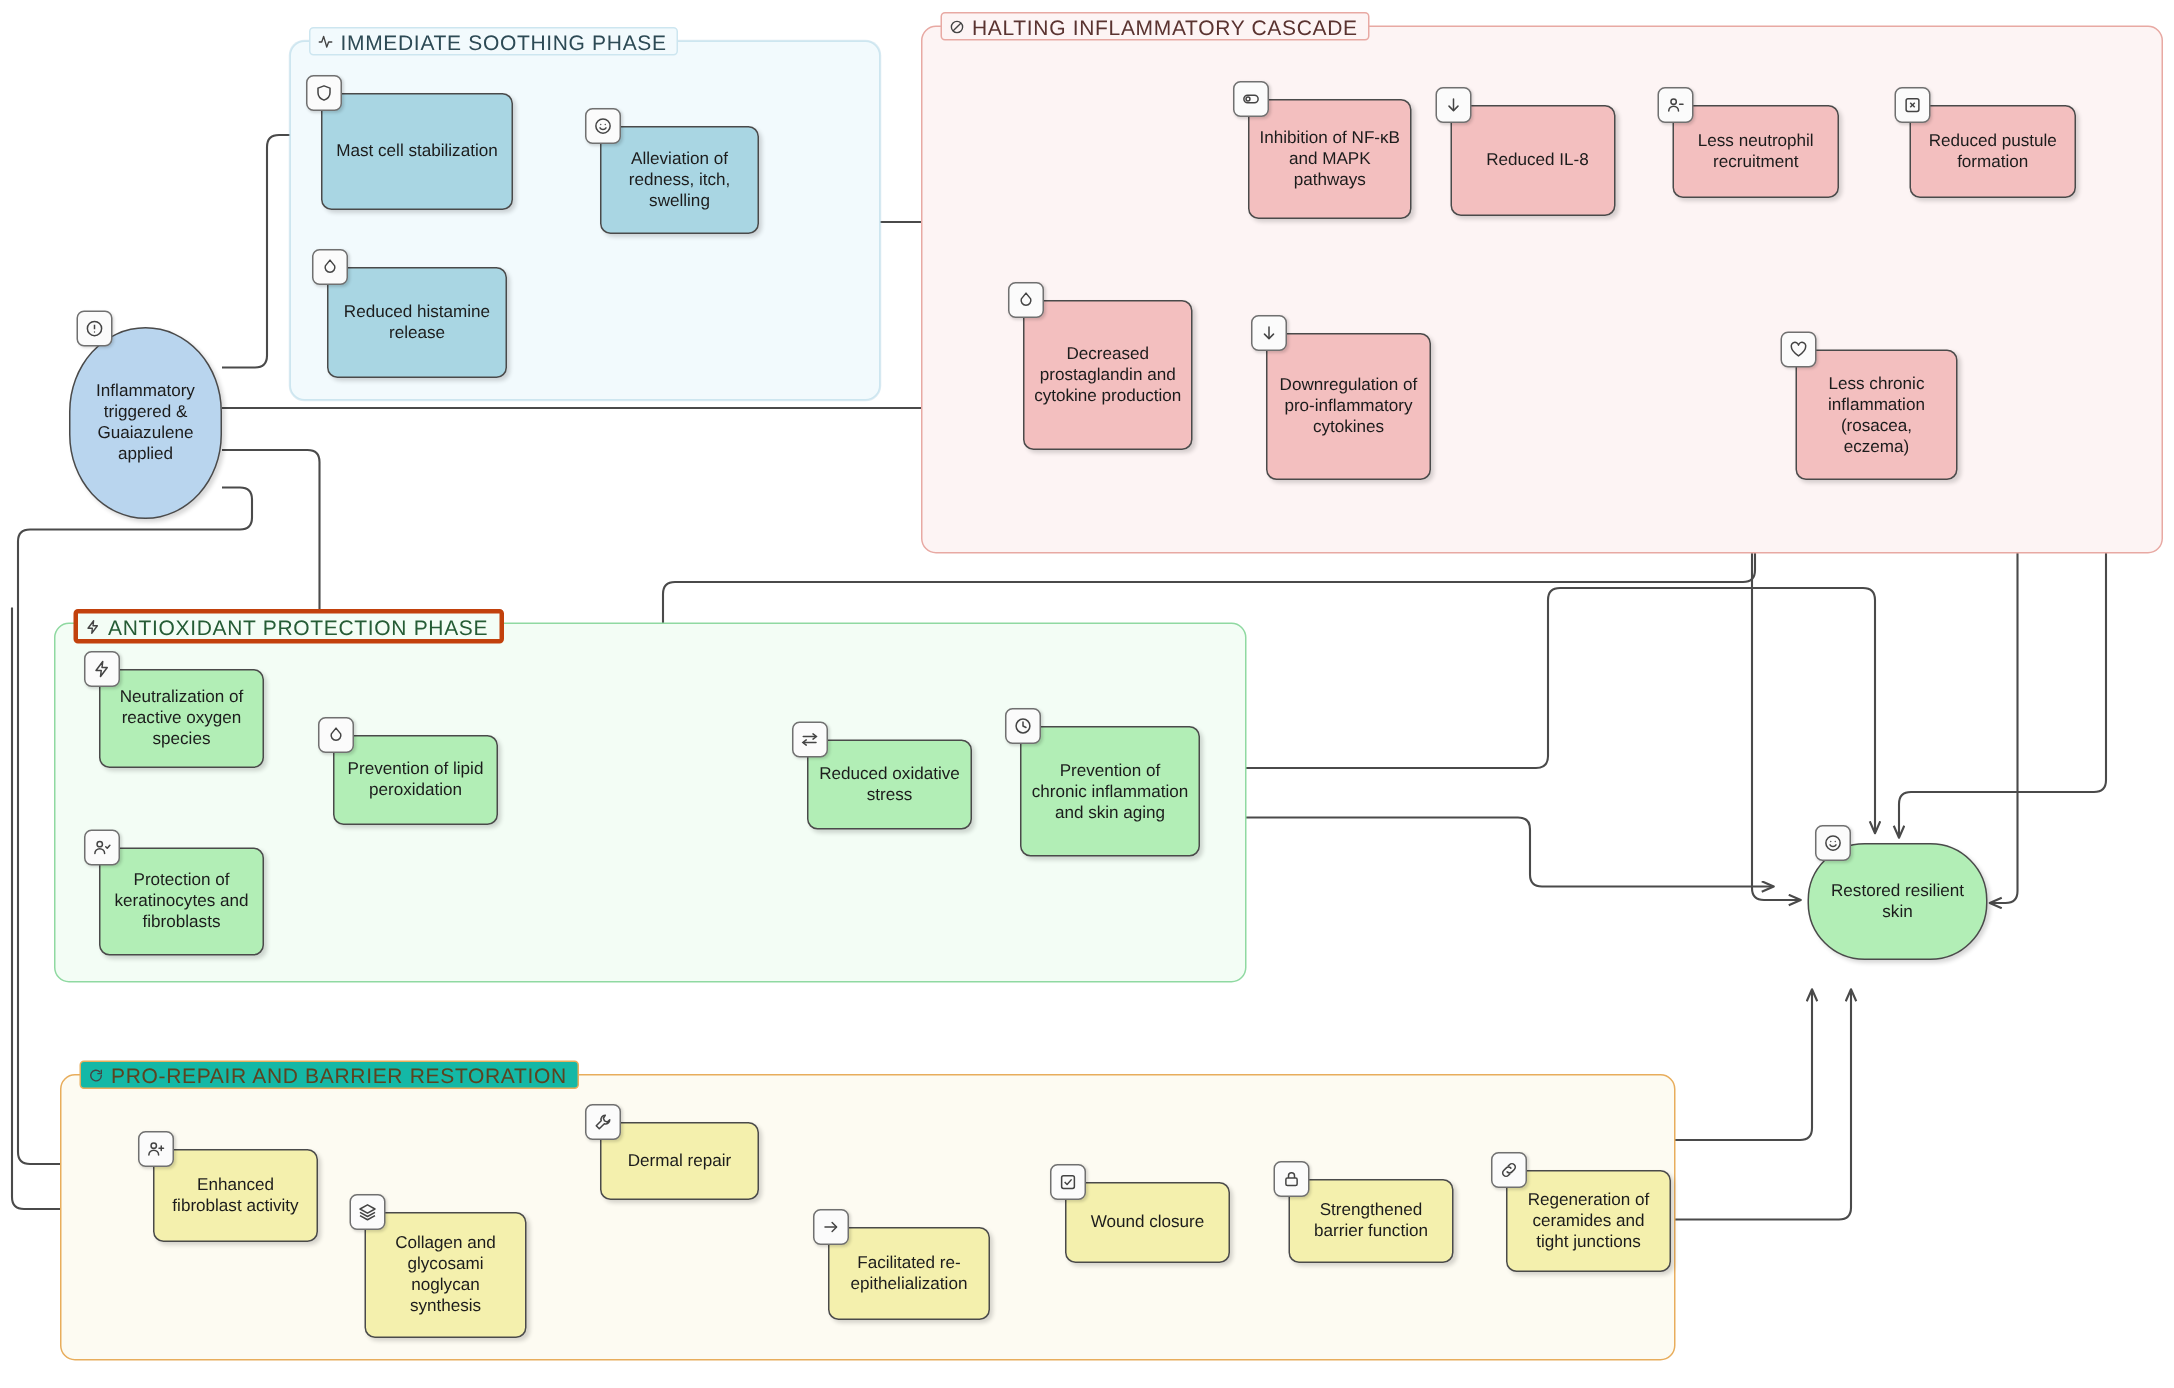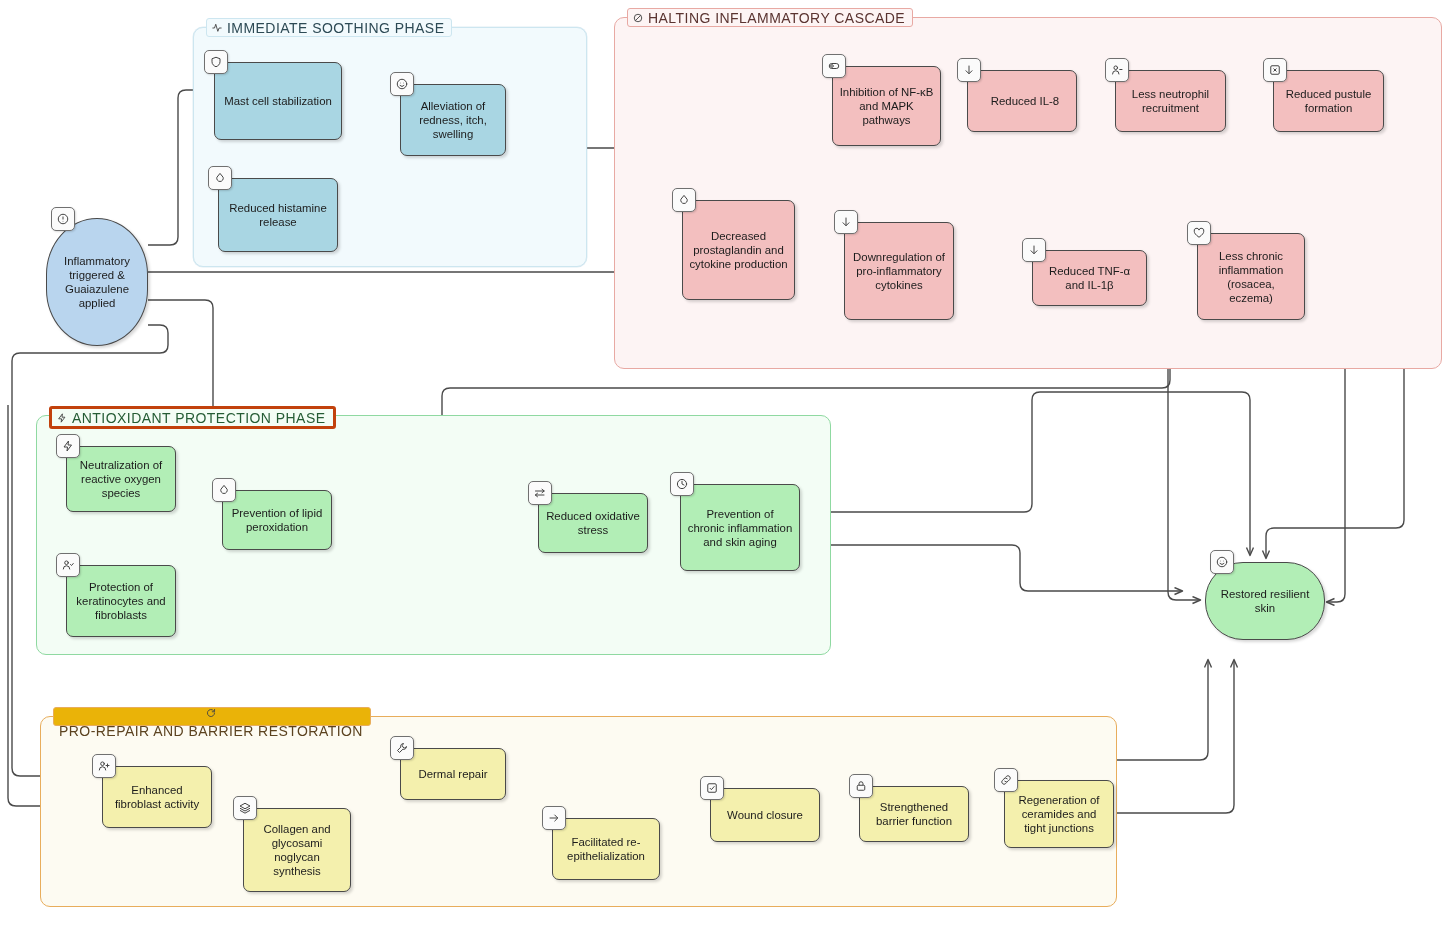--- a/index.html
+++ b/index.html
@@ -66,21 +66,21 @@
   .c-halting .cluster-label{background:#fdf4f4;border:1px solid #e8a9a3;color:#5a3330;}
   .c-antiox{
     background:#f3fdf5;
     border:1px solid #8fd9a1;
   }
   .c-antiox .cluster-label{background:#f3fdf5;border:3px solid #c2410c;color:#255c35;}
   .c-repair{
     background:#fdfbf2;
     border:1px solid #e8ad5c;
   }
-  .c-repair .cluster-label{background:#eab308;border:1px solid #e8ad5c;color:#5c4320;flex-direction:column;}
+  .c-repair .cluster-label{background:#14b8a6;border:1px solid #e8ad5c;color:#5c4320;}
 
   
   .node{
     position:absolute;
     box-sizing:border-box;
     display:flex;
     align-items:center;
     justify-content:center;
     text-align:center;
     border:1.1px solid #555555;
@@ -316,21 +316,21 @@
   <div class="node n-pink" style="left:832px;top:66px;width:109px;height:80px;">
     <div class="badge">
       <svg width="12" height="12" viewBox="0 0 24 24" fill="none" stroke="#444" stroke-width="2">
           <rect x="2.5" y="7" width="19" height="10" rx="5"></rect>
           <circle cx="8" cy="12" r="2.6"></circle>
         </svg>
     </div>
     <span>Inhibition of NF-κB and MAPK pathways</span>
   </div>
 
-  <div class="node n-pink" style="left:967px;top:70px;width:110px;height:62px;padding-left:12px;">
+  <div class="node n-pink" style="left:967px;top:70px;width:110px;height:74px;padding-left:12px;">
     <div class="badge">
       <svg width="12" height="12" viewBox="0 0 24 24" fill="none" stroke="#444" stroke-width="2" stroke-linecap="round" stroke-linejoin="round">
           <line x1="12" y1="4" x2="12" y2="19"></line>
           <polyline points="6,13.5 12,19.5 18,13.5"></polyline>
         </svg>
     </div>
     <span>Reduced IL-8</span>
   </div>
 
   <div class="node n-pink" style="left:1115px;top:70px;width:111px;height:62px;">
@@ -348,29 +348,20 @@
     <div class="badge">
       <svg width="12" height="12" viewBox="0 0 24 24" fill="none" stroke="#444" stroke-width="2">
           <rect x="3.5" y="3.5" width="17" height="17" rx="2.5"></rect>
           <line x1="9" y1="9" x2="15" y2="15"></line>
           <line x1="15" y1="9" x2="9" y2="15"></line>
         </svg>
     </div>
     <span>Reduced pustule formation</span>
   </div>
 
-  <div class="node n-pink" style="left:1032px;top:250px;width:115px;height:56px;">
-    <div class="badge">
-      <svg width="12" height="12" viewBox="0 0 24 24" fill="none" stroke="#444" stroke-width="2" stroke-linecap="round" stroke-linejoin="round">
-          <line x1="12" y1="4" x2="12" y2="19"></line>
-          <polyline points="6,13.5 12,19.5 18,13.5"></polyline>
-        </svg>
-    </div>
-    <span>Reduced TNF-α and IL-1β</span>
-  </div>
 
   <div class="node n-pink" style="left:1197px;top:233px;width:108px;height:87px;">
     <div class="badge">
       <svg width="12" height="12" viewBox="0 0 24 24" fill="none" stroke="#444" stroke-width="2" stroke-linejoin="round">
           <path d="M12,20.5 C5,15.5 2.5,12 2.5,8.6 A4.6,4.6 0 0 1 12,6.2 A4.6,4.6 0 0 1 21.5,8.6 C21.5,12 19,15.5 12,20.5 z"></path>
         </svg>
     </div>
     <span>Less chronic inflammation (rosacea, eczema)</span>
   </div>
 

